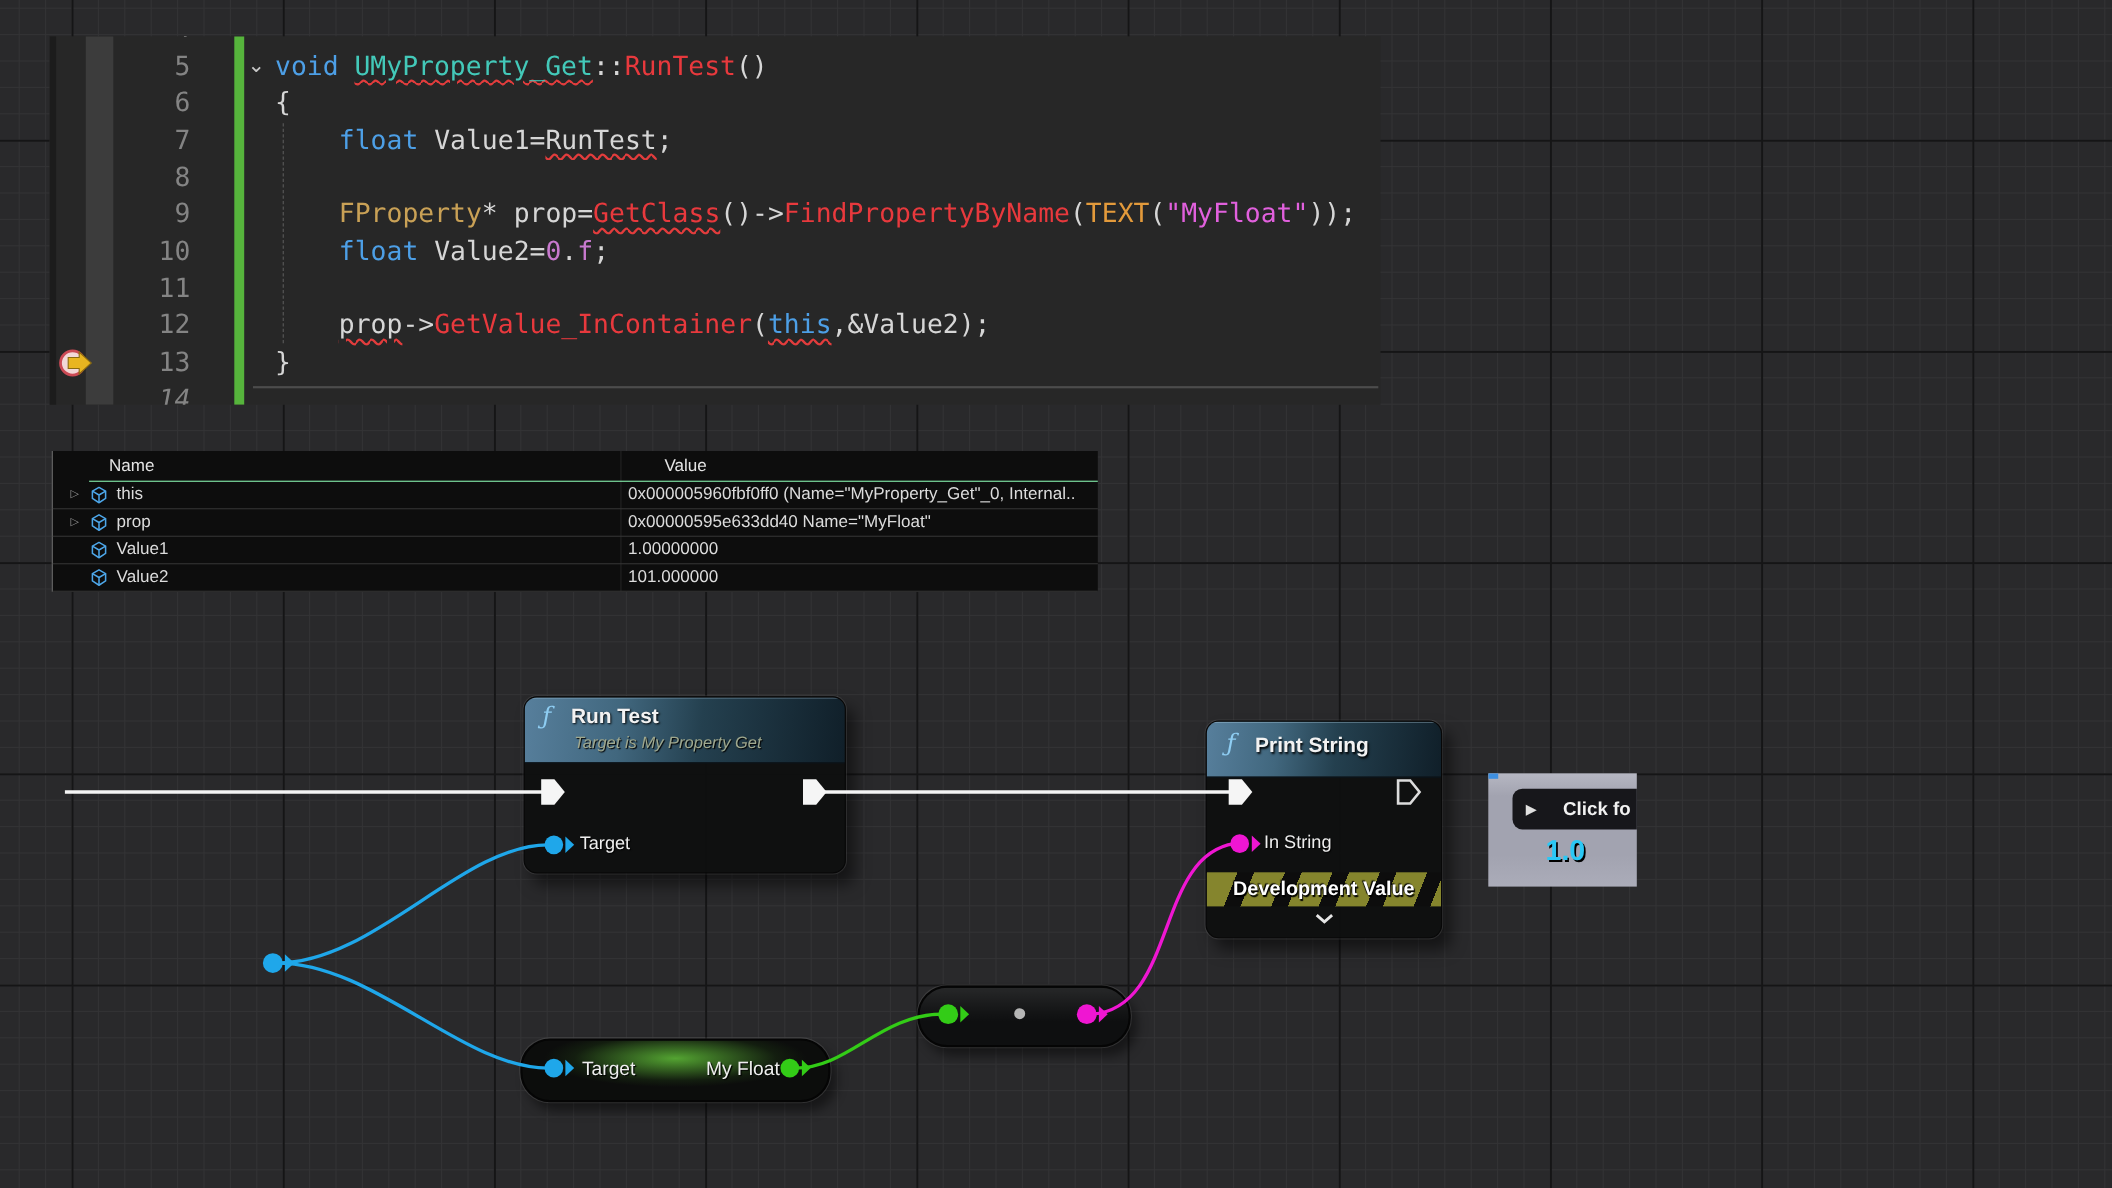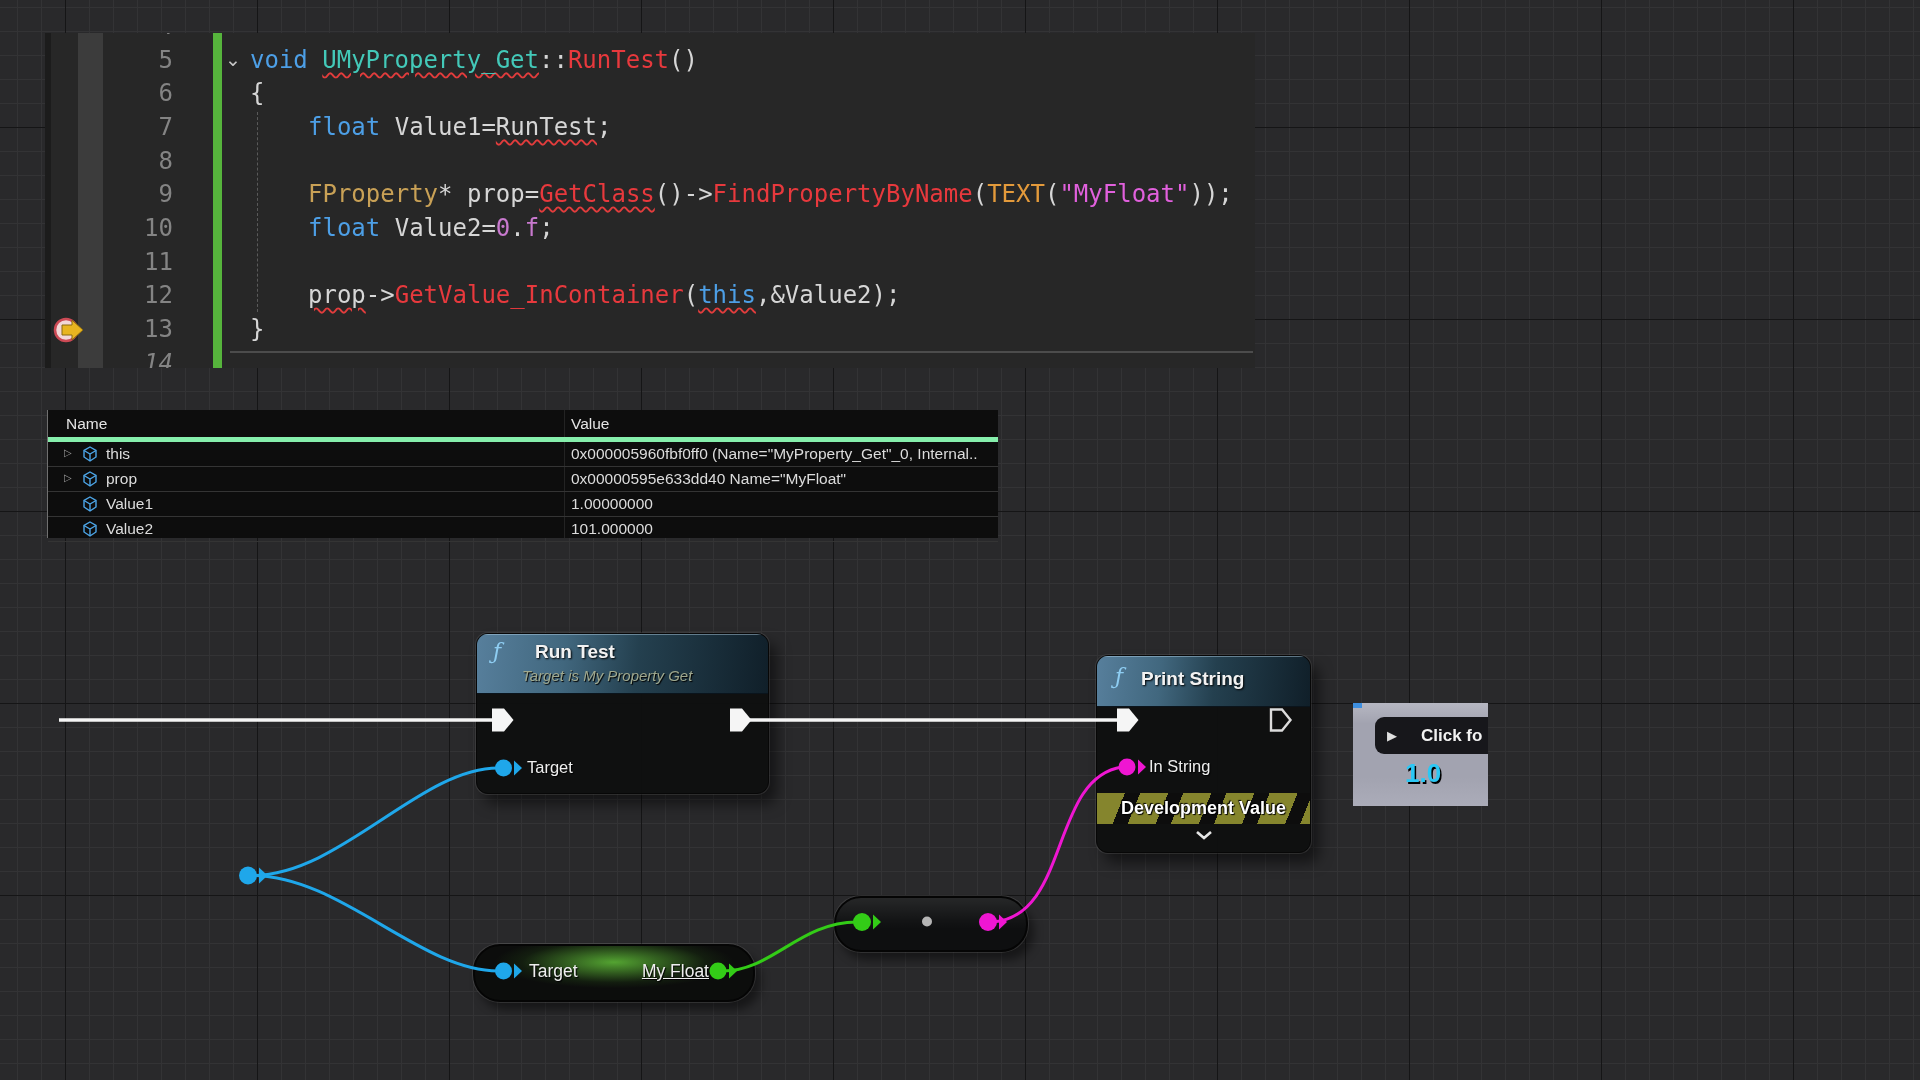--- a/index.html
+++ b/index.html
@@ -25,21 +25,21 @@
   .cline{position:absolute;left:0;right:0;height:34px;font-size:24px;line-height:34px;white-space:pre;}
   .lnum{position:absolute;left:8px;width:120px;text-align:right;color:#848484;}
   .fold{position:absolute;left:180px;color:#c8c8c8;font-size:19px;font-family:"Liberation Sans",sans-serif;}
   .ctext{position:absolute;top:0;}
   .sq{text-decoration-line:underline;text-decoration-style:wavy;text-decoration-color:#e23c3c;text-decoration-thickness:1.5px;text-underline-offset:4px;}
   .exec-marker{position:absolute;left:6px;top:281px;}
 
   
   .watch{position:absolute;left:47px;top:410px;width:950px;height:128px;background:#0d0d0d;border-left:1px solid #707070;font-size:15.5px;color:#dcdcdc;}
   .w-divider{position:absolute;left:516px;top:0;bottom:0;width:1px;background:#232323;}
-  .whead{position:relative;height:27px;border-bottom:5px solid #86efac;}
+  .whead{position:relative;height:27px;border-bottom:1px solid #86efac;margin-left:33px;}
   .whead span{position:absolute;top:5px;color:#e4e4e4;}
   .wh-name{left:18px;} .wh-value{left:523px;}
   .wrow{position:relative;height:24px;border-bottom:1px solid #343434;}
   .wexp{position:absolute;left:16px;top:5px;font-size:10px;color:#9a9a9a;}
   .wicon{position:absolute;left:34px;top:4px;}
   .wname{position:absolute;left:58px;top:3px;}
   .wval{position:absolute;left:523px;top:3px;white-space:nowrap;}
 
   
   .bnode{position:absolute;border-radius:12px;background:rgba(14,15,16,0.97);border:1.5px solid #070707;
@@ -147,21 +147,21 @@
           <span class="wval">101.000000</span>
         </div>
       </div>
   </div>
 
   <div class="nodes-layer">
 
     <div class="bnode" style="left:476px;top:633px;width:291px;height:159px;">
       <div class="hdr" style="height:59px;">
         <span class="fico" style="left:16px;top:5px;">ƒ</span>
-        <span class="ntitle" style="left:42px;top:7px;margin-left:16px;">Run Test</span>
+        <span class="ntitle" style="left:42px;top:7px;">Run Test</span>
         <span class="nsub" style="left:45px;top:33px;">Target is My Property Get</span>
       </div>
       <span class="pinlabel" style="left:50px;top:124px;">Target</span>
     </div>
 
     <div class="bnode" style="left:1096px;top:655px;width:213px;height:196px;">
       <div class="hdr" style="height:50px;">
         <span class="fico" style="left:18px;top:8px;">ƒ</span>
         <span class="ntitle" style="left:44px;top:12px;">Print String</span>
       </div>
@@ -170,21 +170,21 @@
         <span>Development Value</span>
       </div>
       <svg style="position:absolute;left:calc(50% - 9px);top:174px;" width="18" height="10">
         <polyline points="2,2 9,8 16,2" fill="none" stroke="#e6e6e6" stroke-width="2.6"></polyline>
       </svg>
     </div>
 
 
     <div class="pill pill-float" style="left:473px;top:944px;width:278px;height:54px;">
       <span class="pinlabel" style="left:54px;top:15px;">Target</span>
-      <span class="pinlabel" style="right:44px;top:15px;text-decoration:underline;">My Float</span>
+      <span class="pinlabel" style="right:44px;top:15px;">My Float</span>
     </div>
 
     <div class="pill" style="left:834px;top:896px;width:190px;height:52px;"></div>
   </div>
 
   <svg class="wires" width="1920" height="1080" viewBox="0 0 1920 1080">
 
     <path d="M59,720 L495,720" fill="none" stroke-width="3.4" stroke="#f5f5f5"></path>
     <path d="M748,720 L1122,720" fill="none" stroke-width="3.4" stroke="#f5f5f5"></path>
 

